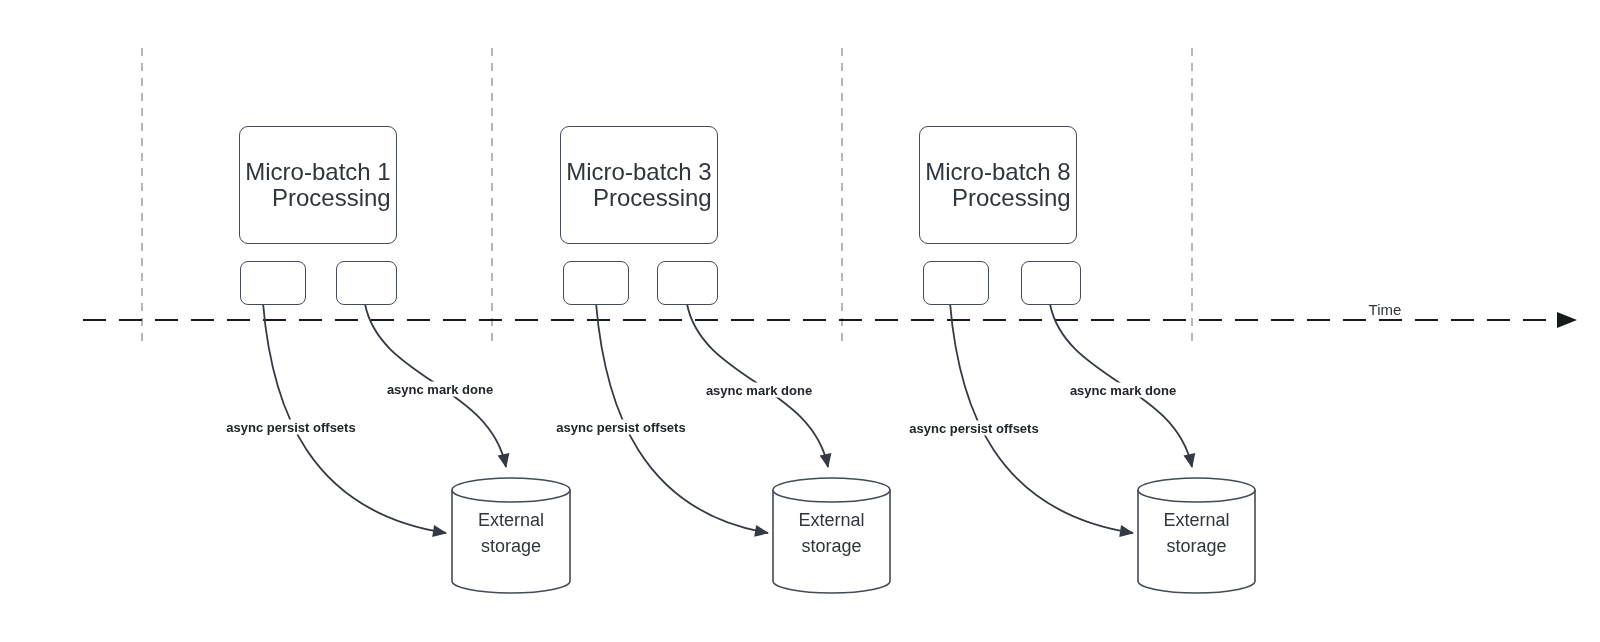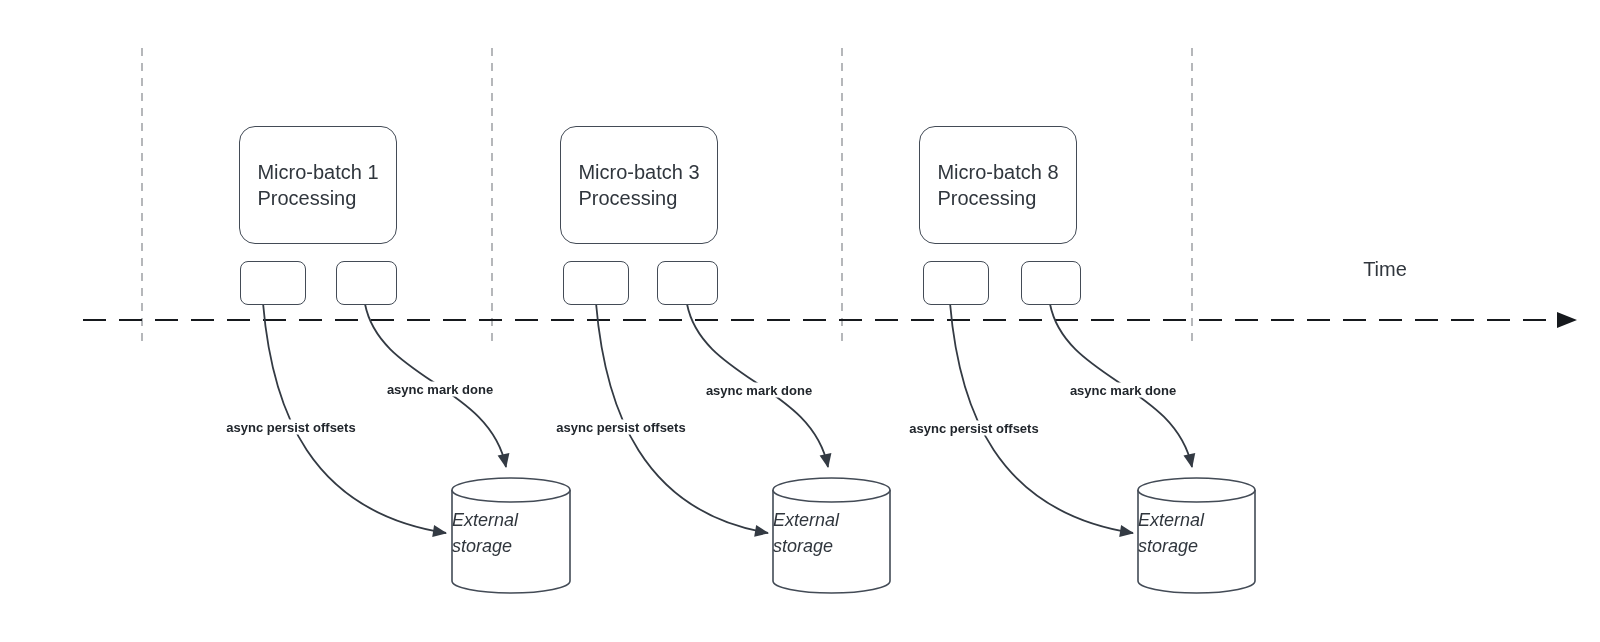--- a/index.html
+++ b/index.html
@@ -18,40 +18,40 @@
   }
   .stage svg{position:absolute;left:0;top:0;}
   .guide{stroke:var(--guide-stroke);stroke-width:2;stroke-dasharray:8 7;fill:none;}
   .timeline{stroke:var(--timeline-stroke);stroke-width:2.2;stroke-dasharray:23 13;fill:none;}
   .flow{stroke:var(--arrow-stroke);stroke-width:1.8;fill:none;}
   .shape{fill:#fff;stroke:var(--shape-stroke);stroke-width:1.6;}
   #m-arrow path{fill:var(--arrow-stroke);stroke:none;}
   #m-axis path{fill:var(--timeline-stroke);stroke:none;}
   .proc-box{
     position:absolute;top:126px;width:156px;height:116px;background:#fff;
-    border:1.6px solid var(--shape-stroke);border-radius:16px;
-    display:flex;align-items:center;justify-content:center;text-align:left;
-    color:var(--text-color);font-size:20px;line-height:26px;
+    border:1.6px solid var(--shape-stroke);border-radius:9px;
+    display:flex;align-items:center;justify-content:center;text-align:right;
+    color:var(--text-color);font-size:24px;line-height:26px;
   }
   .mini-box{
     position:absolute;top:261px;height:42px;background:#fff;
     border:1.6px solid var(--shape-stroke);border-radius:8px;
   }
   .cyl-label{
-    position:absolute;top:507px;text-align:left;color:var(--text-color);
-    font-size:18px;line-height:26px;font-style:italic;
+    position:absolute;top:507px;text-align:center;color:var(--text-color);
+    font-size:18px;line-height:26px;
   }
   .arrow-label{
     position:absolute;transform:translate(-50%,-50%);background:var(--bg);
     padding:0 4px;font-size:13px;font-weight:bold;color:var(--label-color);
     white-space:nowrap;
   }
   .time-label{
     position:absolute;transform:translate(-50%,-50%);color:var(--text-color);
-    font-size:20px;white-space:nowrap;
+    font-size:15px;white-space:nowrap;margin-top:40px;
   }
 </style>
 </head>
 <body>
 
 <div class="stage">
 
   <svg width="1600" height="642" viewBox="0 0 1600 642">
     <defs>
       <marker id="m-arrow" markerUnits="userSpaceOnUse" markerWidth="16" markerHeight="14" refX="14" refY="7" orient="auto">

